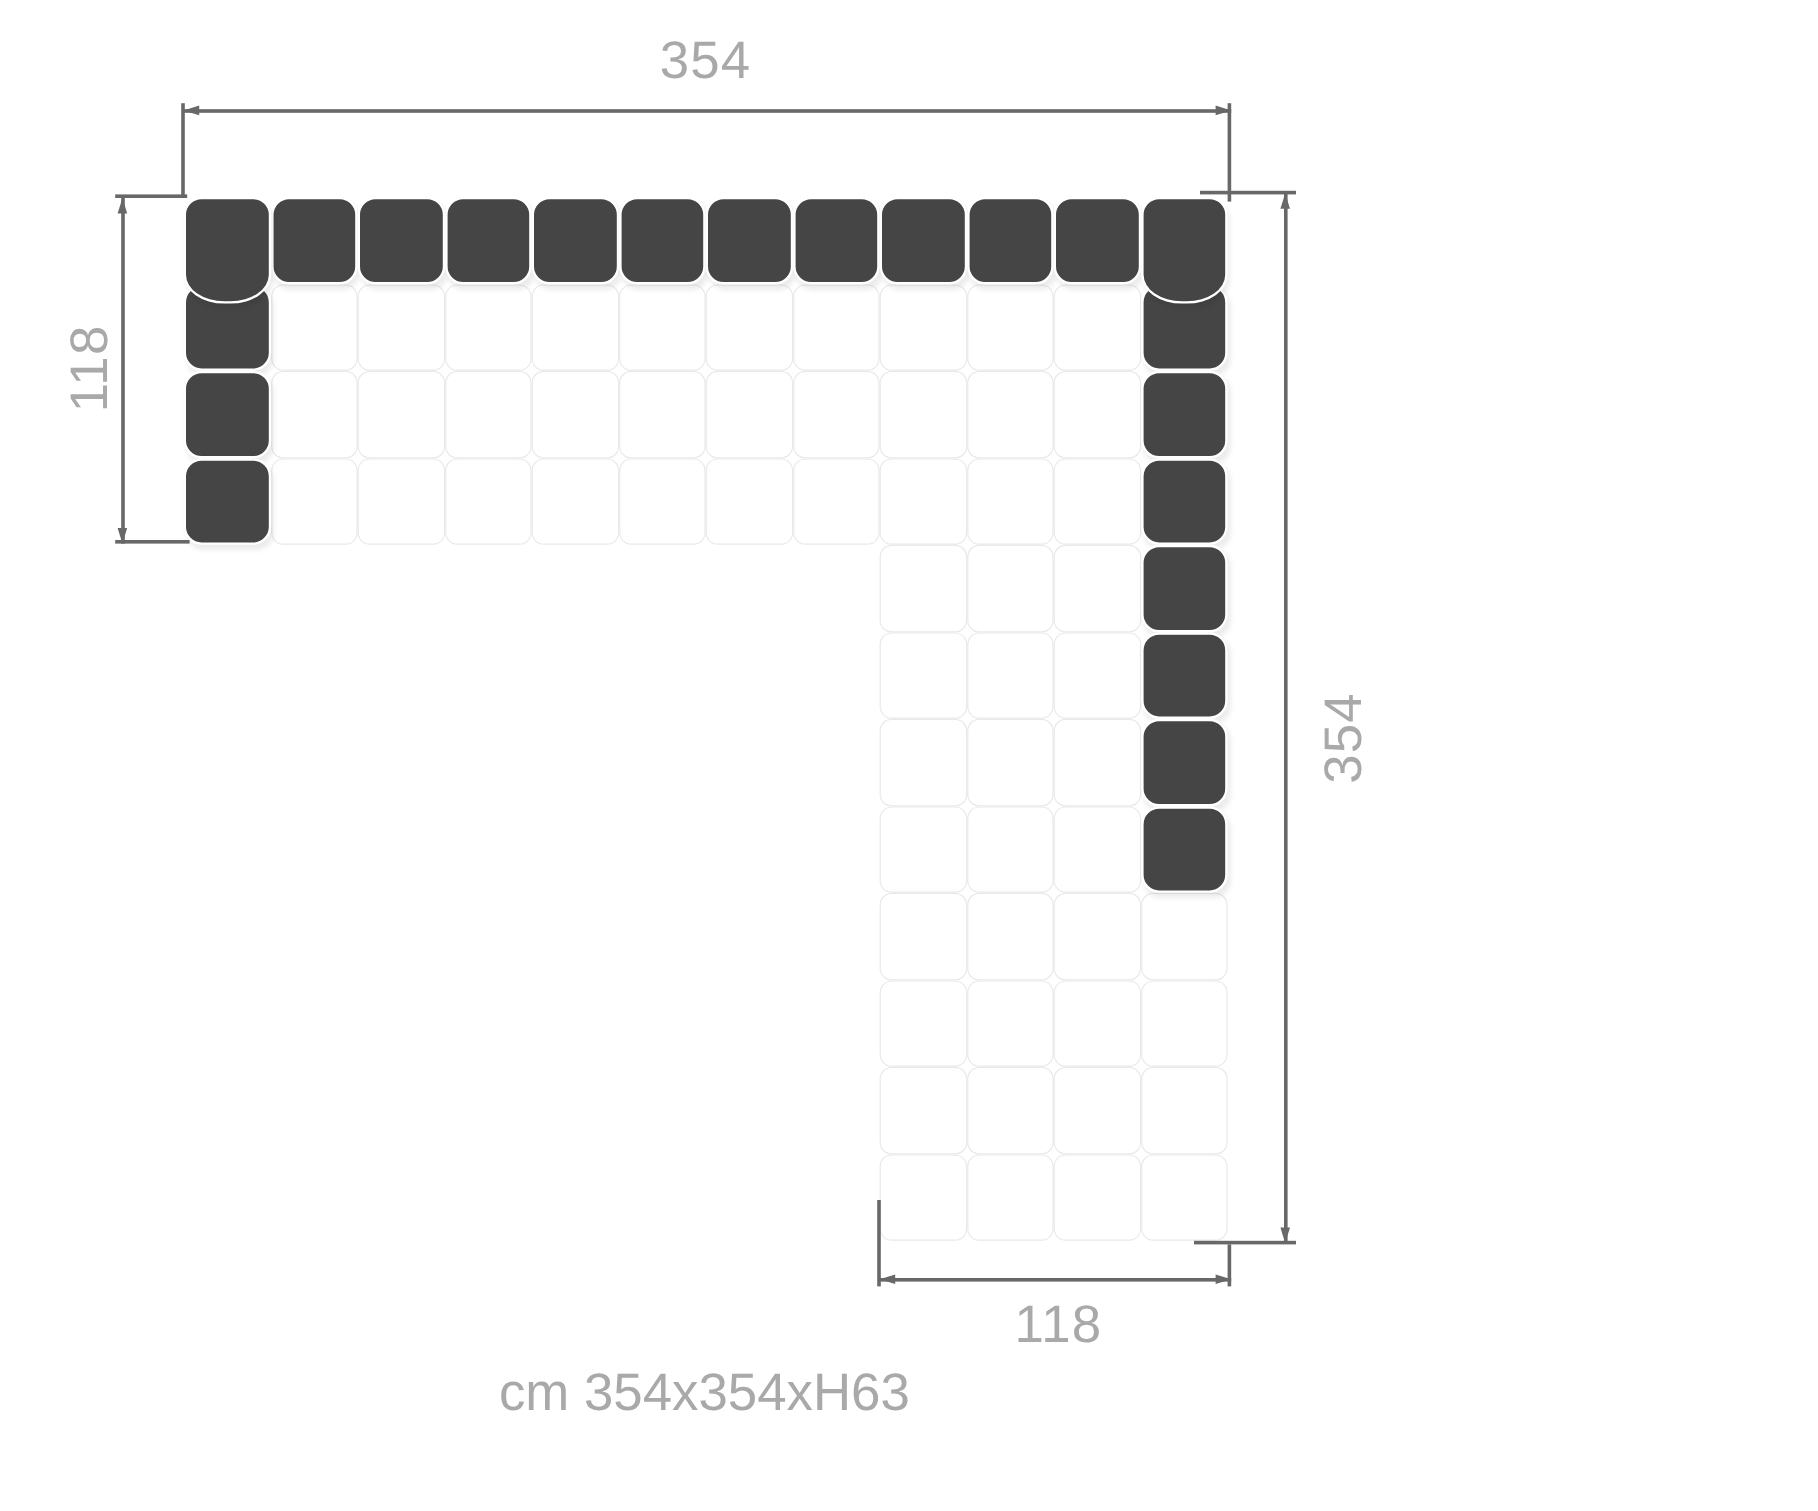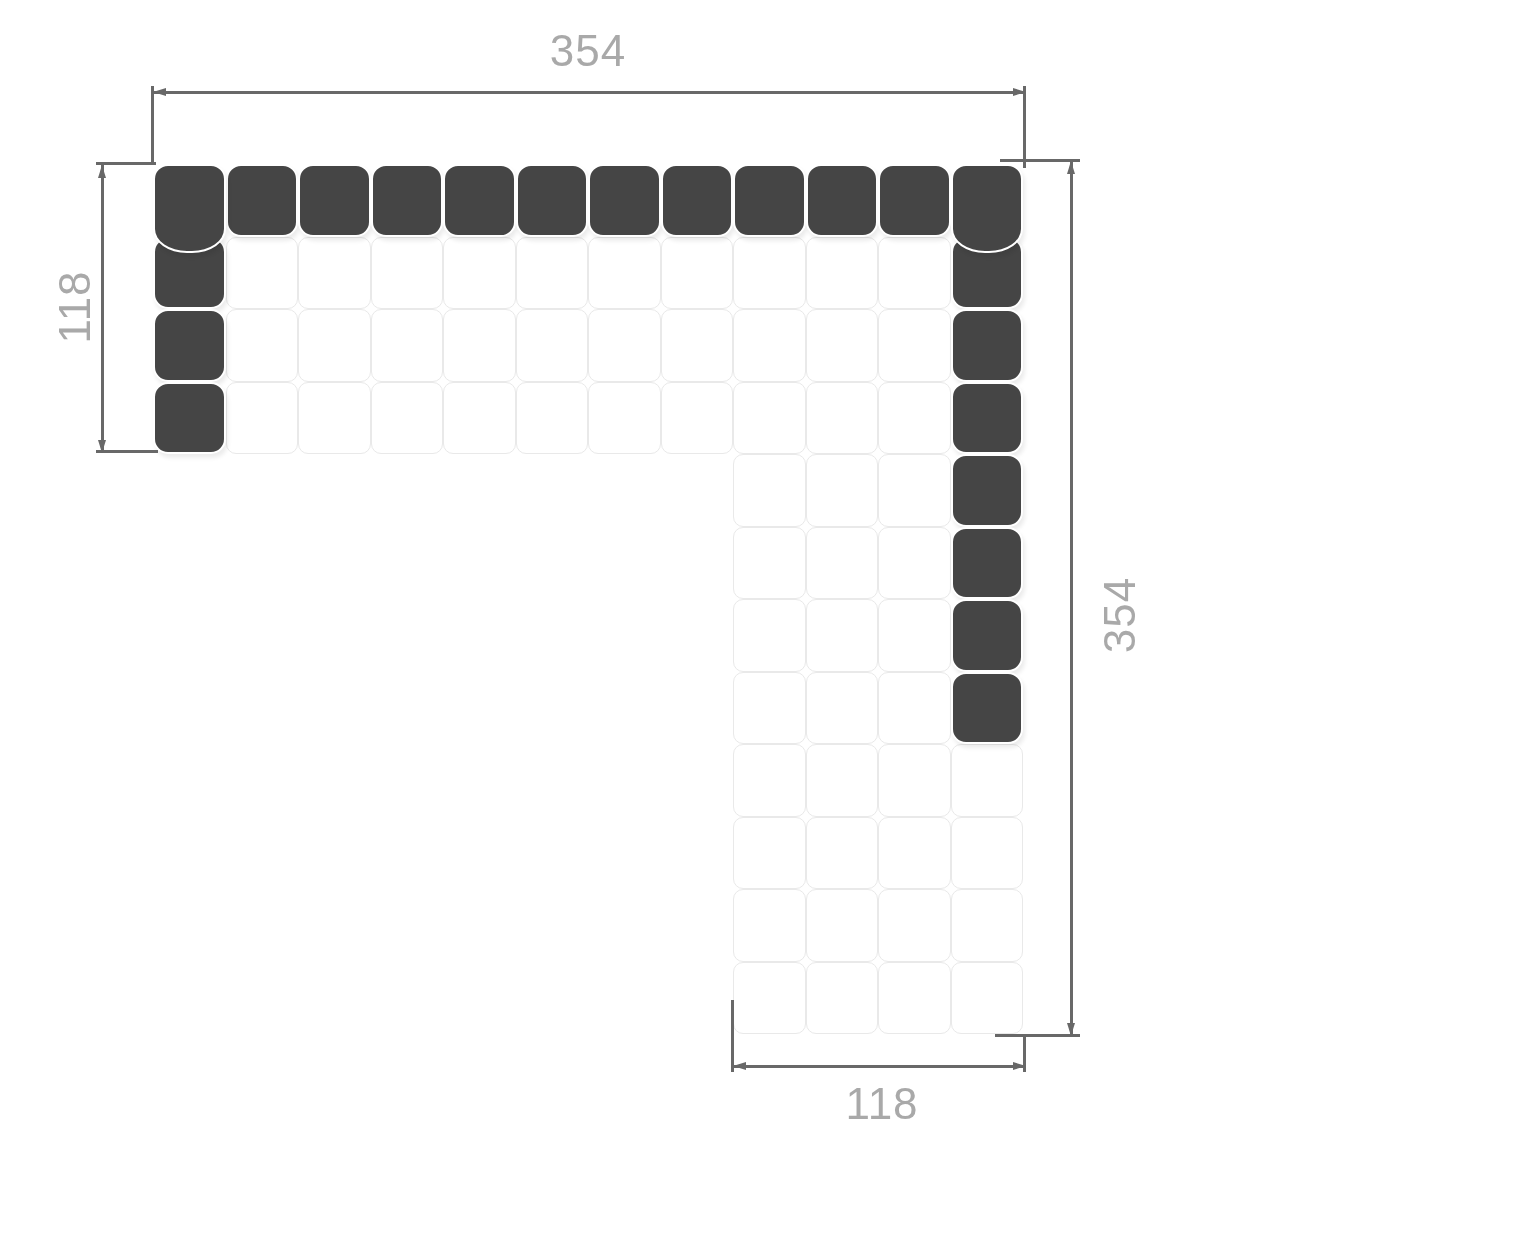--- a/index.html
+++ b/index.html
@@ -181,14 +181,15 @@
 
   <div>
     <div class="ext" style="left:731px;top:1000px;width:3px;height:72px;"></div>
     <div class="ext" style="left:1023px;top:1037px;width:3px;height:35px;"></div>
     <div class="dline" style="left:733px;top:1065px;width:293px;height:3px;"></div>
     <div class="arr arr-left" style="left:733px;top:1062px;"></div>
     <div class="arr arr-right" style="left:1013px;top:1062px;"></div>
     <div class="dim-label" style="left:782px;top:1082px;">118</div>
   </div>
 
+  <div class="caption">cm 354x354xH63</div>
 
 </div>
 
 </body></html>

